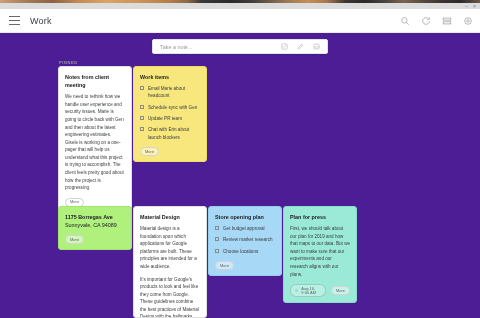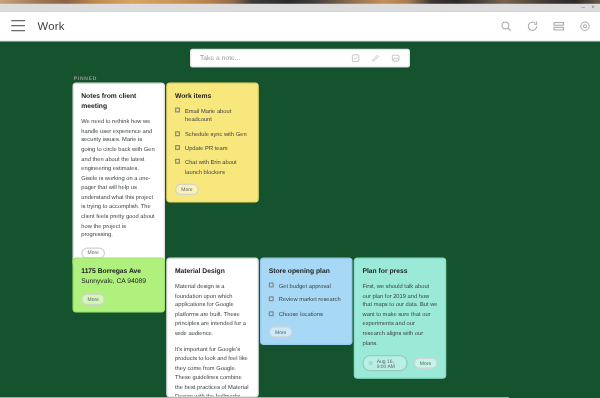--- a/index.html
+++ b/index.html
@@ -2,21 +2,21 @@
 <html><head>
 <meta charset="utf-8">
 <style>
   * { box-sizing: border-box; margin: 0; padding: 0; }
   html, body {
     width: 480px; height: 318px;
     font-family: "Liberation Sans", sans-serif;
     background: #ffffff;
     overflow: hidden;
   }
-  #app { position: relative; width: 480px; height: 318px; background: #14532d; }
+  #app { position: relative; width: 480px; height: 318px; background: #4c1d95; }
 
   
   .chrome-strip {
     position: absolute; top: 0; left: 0; width: 480px; height: 9px;
     background: linear-gradient(90deg,
       #c9a27a 0%, #a07a55 6%, #8a6444 11%, #c08a50 16%, #d8a463 22%,
       #c79257 30%, #b57f4a 35%, #8d6a49 39%,
       #3a3a3a 42%, #2b2b2b 48%, #3f3a38 52%,
       #6d5a48 56%, #9d7a52 60%, #c49058 64%, #a77c4e 68%,
       #3b3533 72%, #2e2a28 76%, #4a423c 80%,

